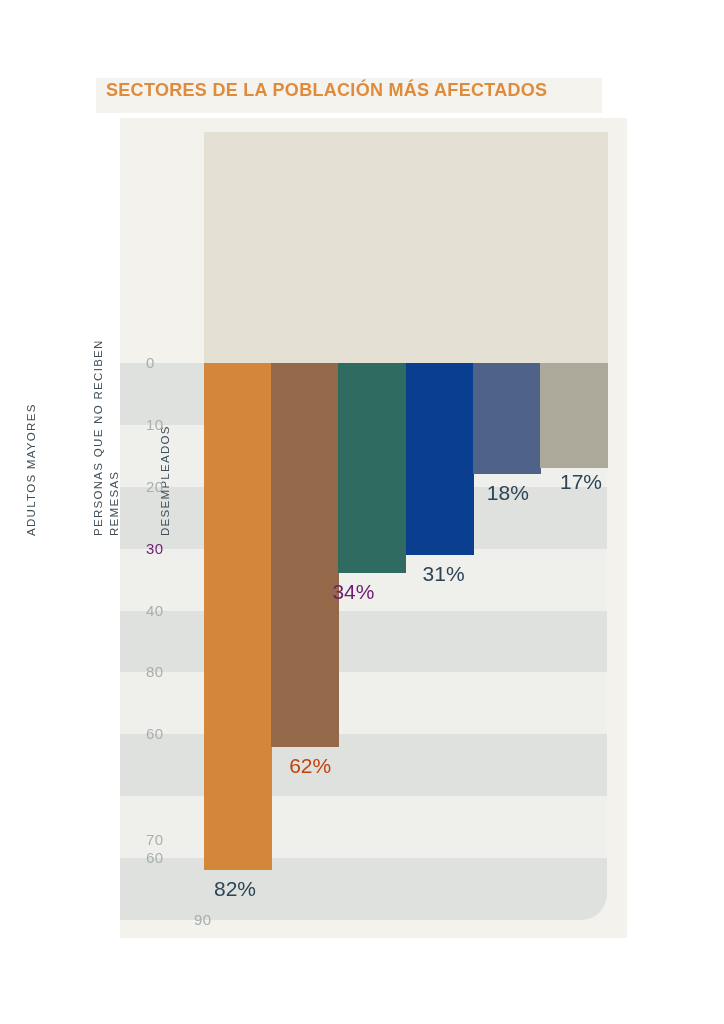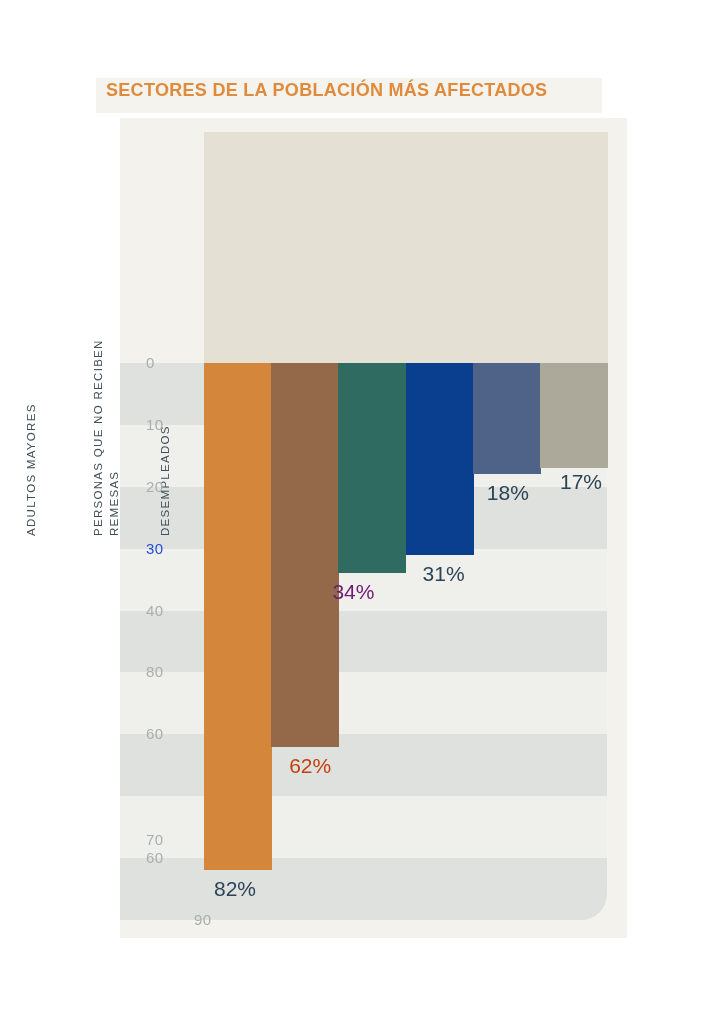--- a/index.html
+++ b/index.html
@@ -201,21 +201,21 @@
     <div class="bar" style="left: 271.2px; width: 68px; height: 383.711px; background: rgb(148, 105, 74);"></div>
     <div class="bar" style="left: 338.4px; width: 68px; height: 210.422px; background: rgb(47, 107, 96);"></div>
     <div class="bar" style="left: 405.6px; width: 68px; height: 191.856px; background: rgb(10, 63, 143);"></div>
     <div class="bar" style="left: 472.8px; width: 68px; height: 111.4px; background: rgb(78, 99, 135);"></div>
     <div class="bar" style="left: 540px; width: 68px; height: 105.211px; background: rgb(173, 169, 154);"></div>
   </div>
 <div id="ticks-layer">
     <div class="ytick" style="top: 354px; color: rgb(168, 175, 173);">0</div>
     <div class="ytick" style="top: 415.889px; color: rgb(168, 175, 173);">10</div>
     <div class="ytick" style="top: 477.778px; color: rgb(168, 175, 173);">20</div>
-    <div class="ytick" style="top: 539.667px; color: #1d4ed8;">30</div>
+    <div class="ytick" style="top: 539.667px; color: #701a75;">30</div>
     <div class="ytick" style="top: 601.556px; color: rgb(168, 175, 173);">40</div>
     <div class="ytick" style="top: 663.444px; color: rgb(168, 175, 173);">80</div>
     <div class="ytick" style="top: 725.333px; color: rgb(168, 175, 173);">60</div>
     <div class="ytick" style="top: 831px; color: rgb(168, 175, 173);">70</div>
     <div class="ytick" style="top: 849.111px; color: rgb(168, 175, 173);">60</div>
     <div class="ytick" style="top: 911px; color: rgb(168, 175, 173); margin-left: 48px;">90</div>
   </div>
 <div id="values-layer">
     <div class="vlabel" style="left: 214px; top: 877.489px; color: rgb(44, 68, 86);">82%</div>
     <div class="vlabel" style="left: 289.2px; top: 753.711px; color: #c2410c;">62%</div>

